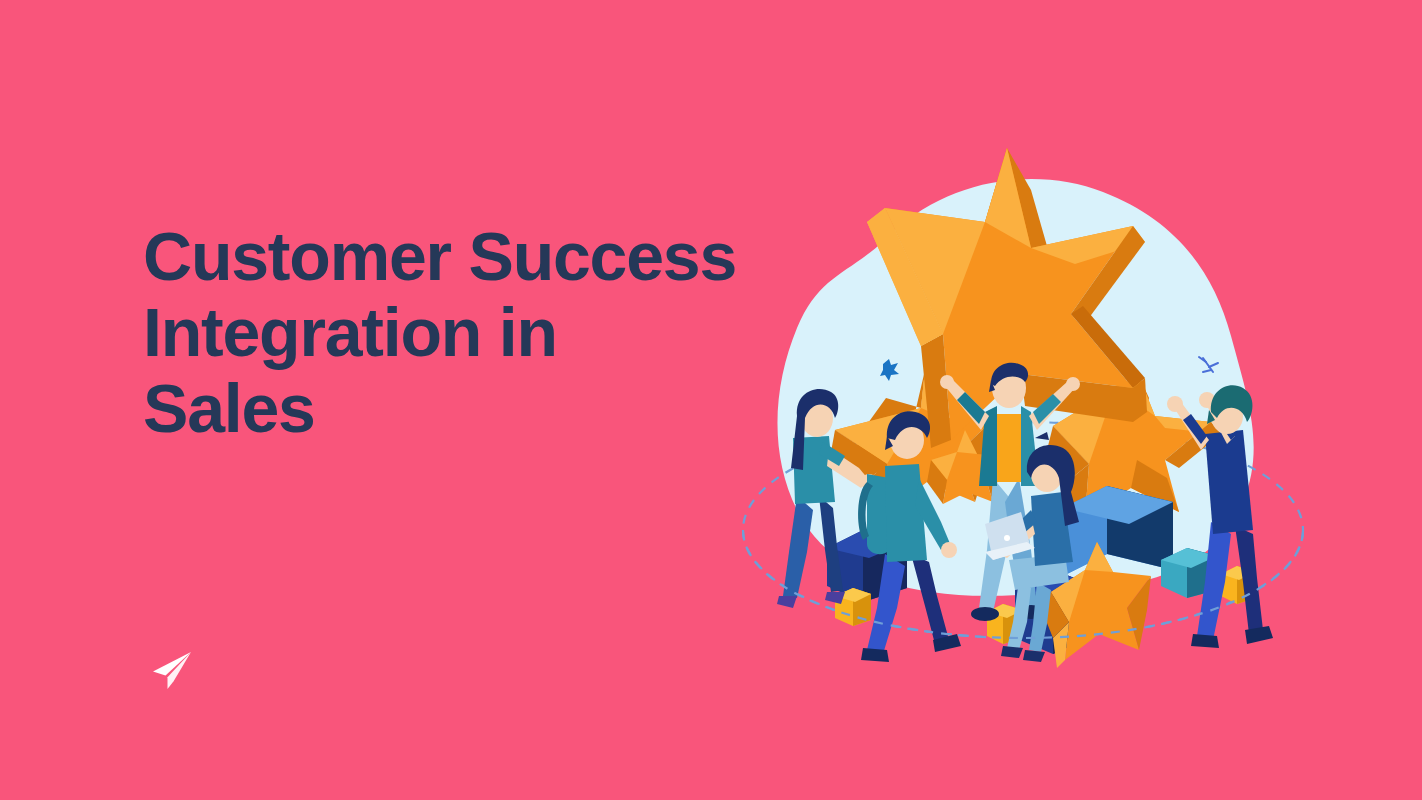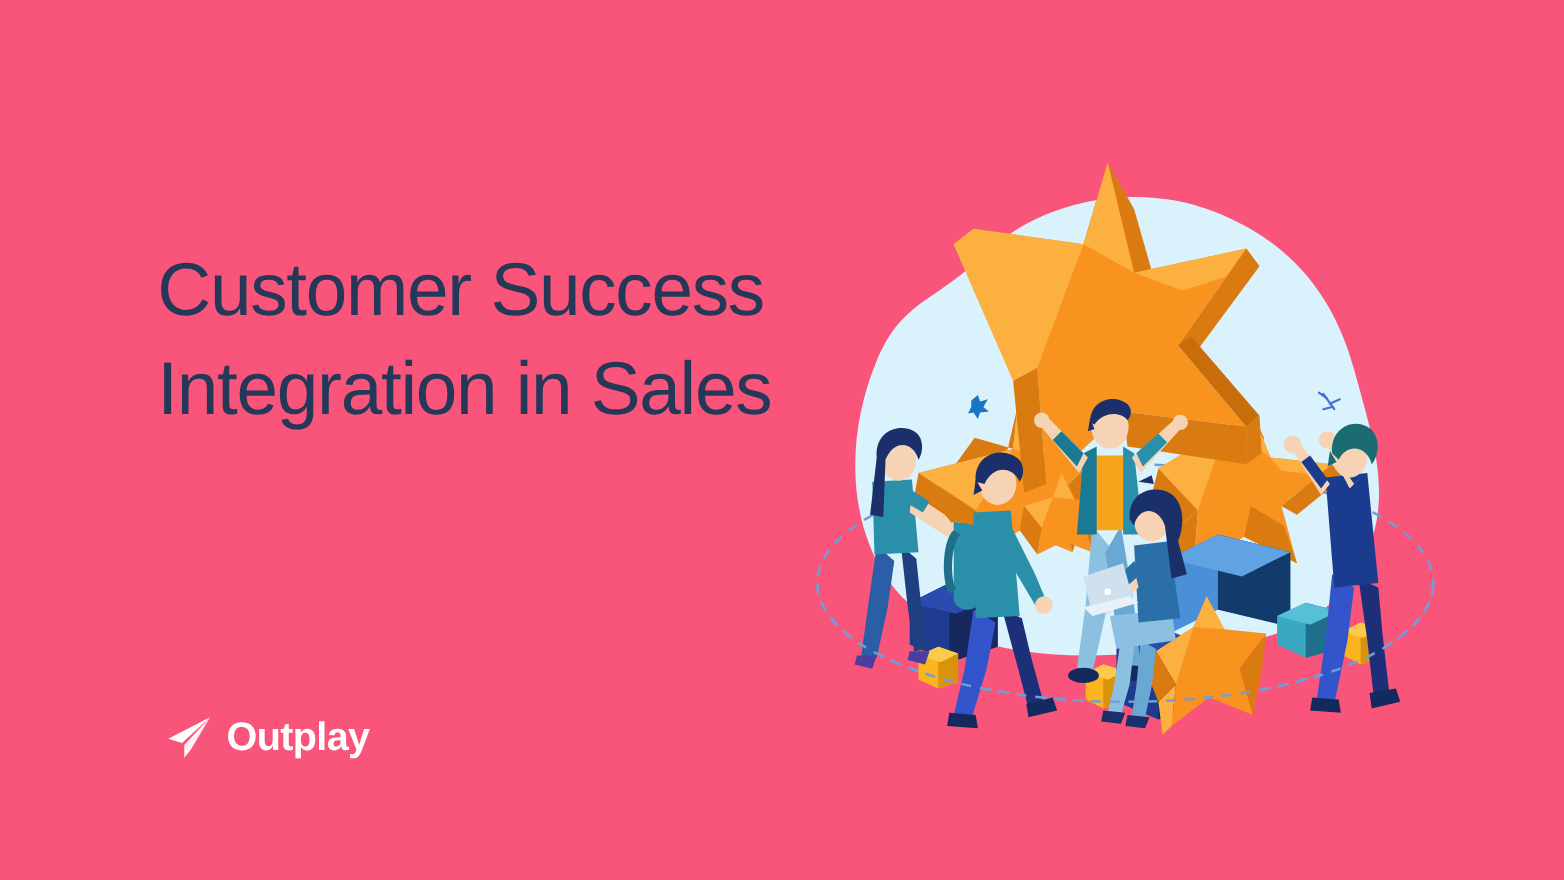--- a/index.html
+++ b/index.html
@@ -26,22 +26,22 @@
   .copy {
     position: absolute;
     left: 143px;
     top: 218px;
     width: 600px;
   }
   .headline {
     margin: 0;
     font-family: "Liberation Sans", sans-serif;
     font-size: 68px;
-    line-height: 90px;
-    font-weight: 400;
+    line-height: 76px;
+    font-weight: 700;
     letter-spacing: -1.2px;
     color: #253858;
     white-space: pre-line;
   }
 
   
   .logo {
     position: absolute;
     left: 150px;
     top: 648px;
@@ -87,21 +87,20 @@
     <h1 class="headline" style="color: rgb(37, 56, 88);">Customer Success Integration in Sales</h1>
   </div>
 
   <div class="logo">
     <span class="logo-mark">
       <svg viewBox="0 0 44 44" aria-hidden="true">
         <path d="M41 4 L3 23.5 L15.5 27.5 L41 4 Z" fill="#ffffff"></path>
         <path d="M41 4 L17.5 29.2 L17.5 41 L23.6 33.3 L41 4 Z" fill="#ffffff" opacity="0.92"></path>
       </svg>
     </span>
-    <span class="logo-word" style="color: rgb(255, 255, 255);">Outplay</span>
   </div>
 
   <div class="illustration">
     <svg viewBox="0 0 560 560" aria-hidden="true">
       <defs>
         <clipPath id="blobClip">
           <path d="M150,110 C210,48 300,36 368,62 C440,90 478,140 496,206
                    C514,272 530,318 508,372 C486,428 430,452 368,458
                    C300,464 250,470 196,462 C140,454 88,432 62,380
                    C34,324 38,256 62,198 C84,146 110,146 150,110 Z"></path>

